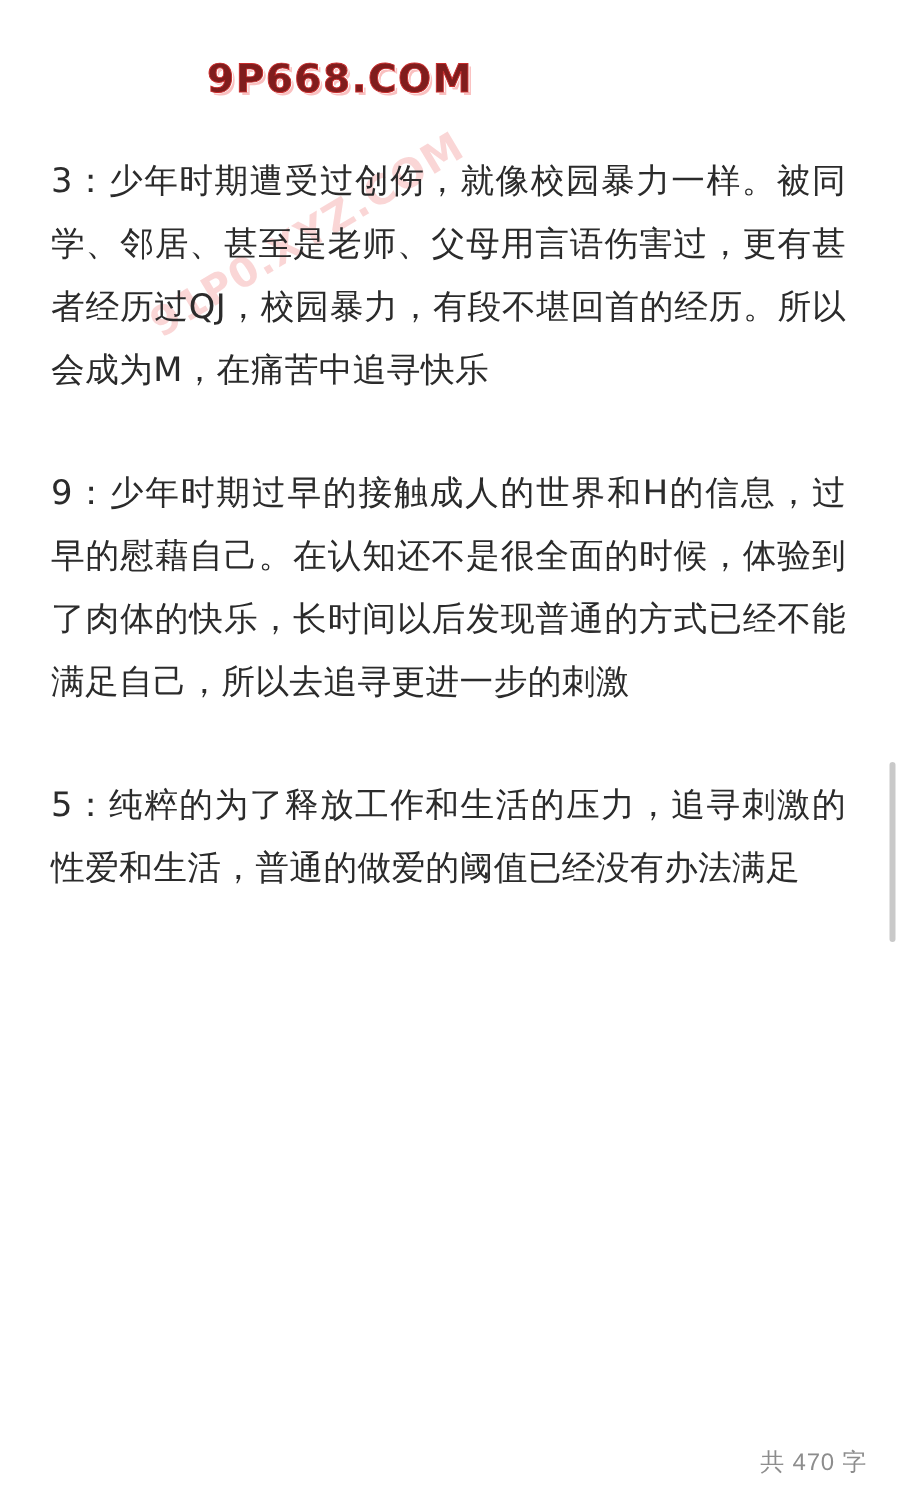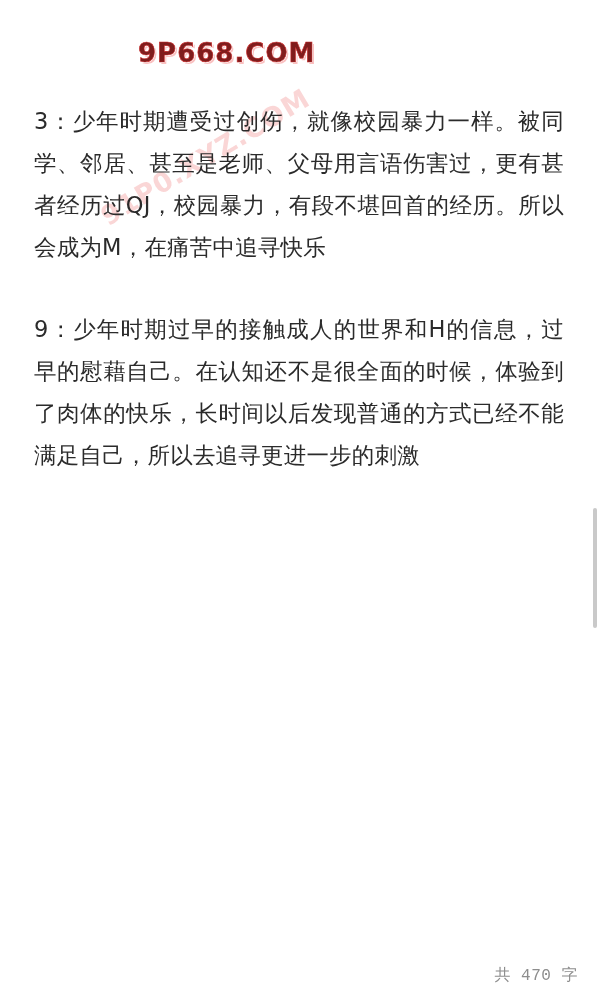--- a/index.html
+++ b/index.html
@@ -97,38 +97,39 @@
     height: 120px;
     background: #c9c9c9;
     border-radius: 2px;
   }
 
   
   .footer {
     position: absolute;
     right: 24px;
     bottom: 14px;
-    font-family: Liberation Mono, monospace;
+    font-family: Liberation Sans, sans-serif;
     font-size: 16px;
     color: #8d8d8d;
     letter-spacing: 0.5px;
   }
 </style>
 </head>
 <body>
 
 <div class="page">
 
   <div class="logo">9P668.COM</div>
 
   <div class="watermark">91P0.XYZ.COM</div>
 
   <div class="content">
     <p class="para">3：少年时期遭受过创伤，就像校园暴力一样。被同学、邻居、甚至是老师、父母用言语伤害过，更有甚者经历过QJ，校园暴力，有段不堪回首的经历。所以会成为M，在痛苦中追寻快乐</p>
     <p class="para">9：少年时期过早的接触成人的世界和H的信息，过早的慰藉自己。在认知还不是很全面的时候，体验到了肉体的快乐，长时间以后发现普通的方式已经不能满足自己，所以去追寻更进一步的刺激</p>
+    <p class="para">5：纯粹的为了释放工作和生活的压力，追寻刺激的性爱和生活，普通的做爱的阈值已经没有办法满足</p>
   </div>
 
   <div class="scrollbar-track">
     <div class="scrollbar-thumb"></div>
   </div>
 
   <div class="footer">共 470 字</div>
 
 </div>
 

